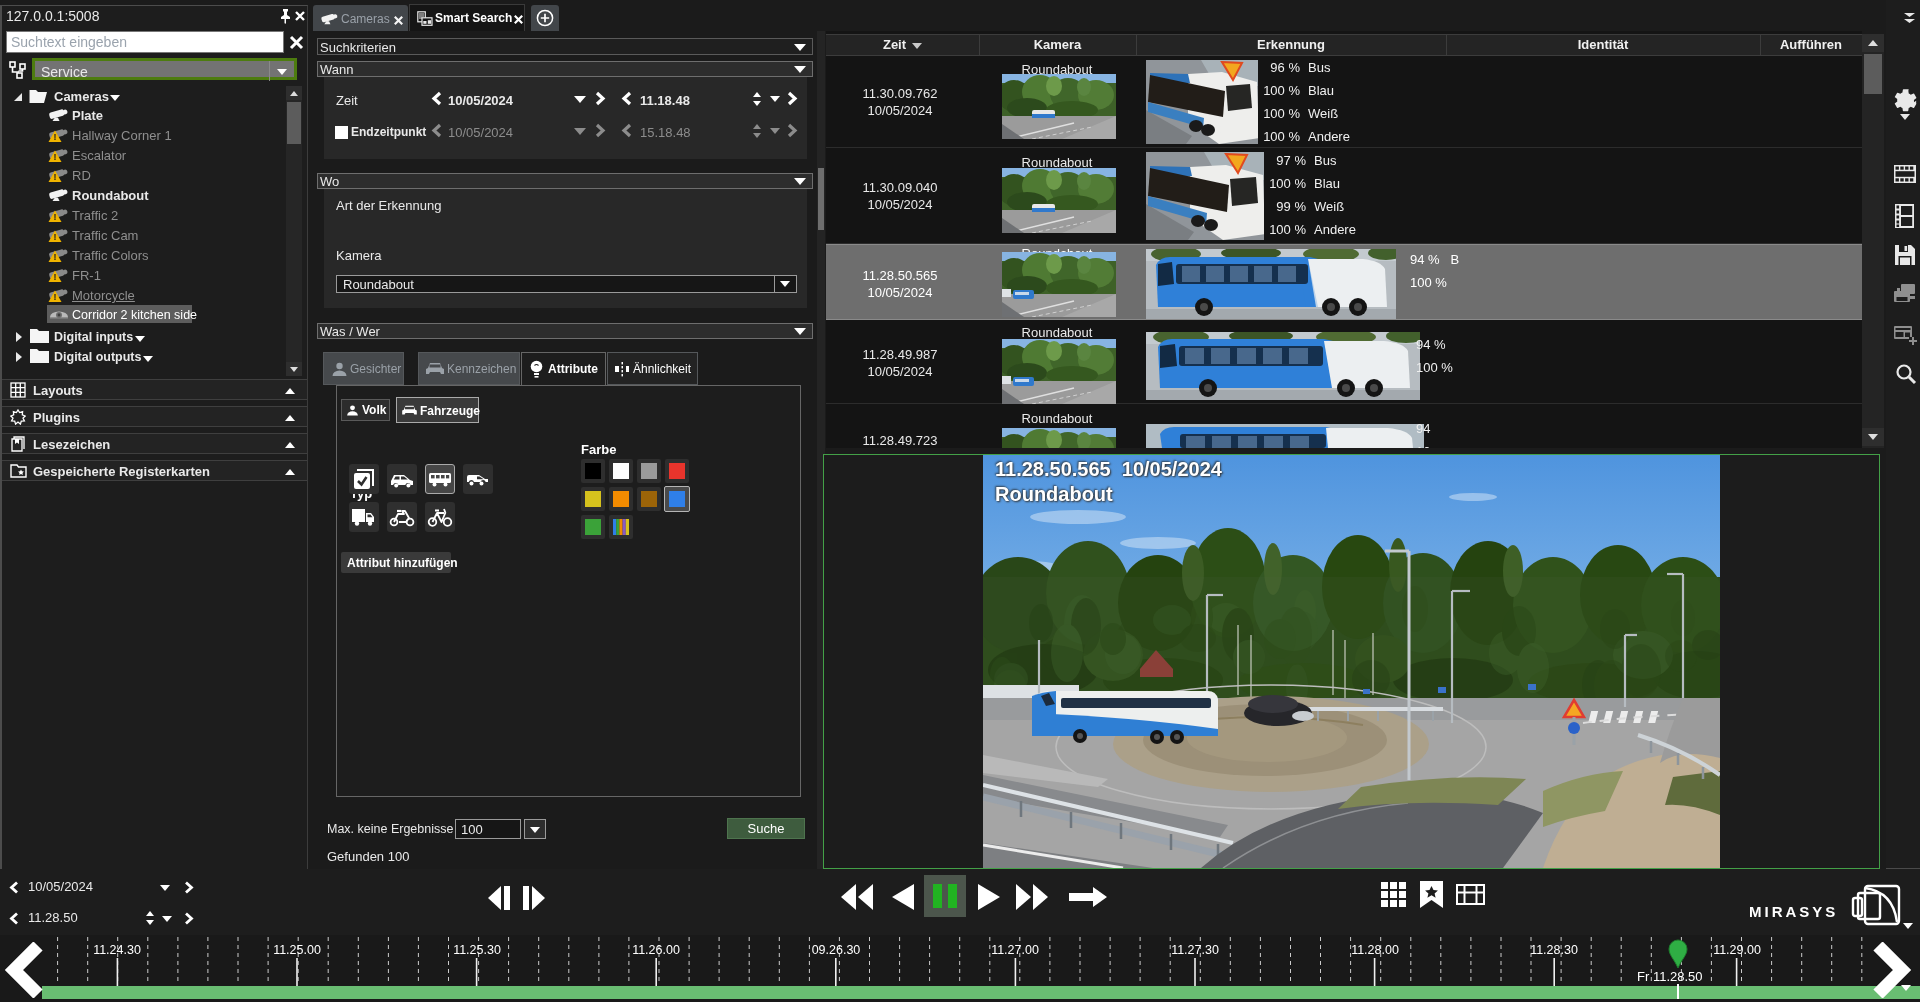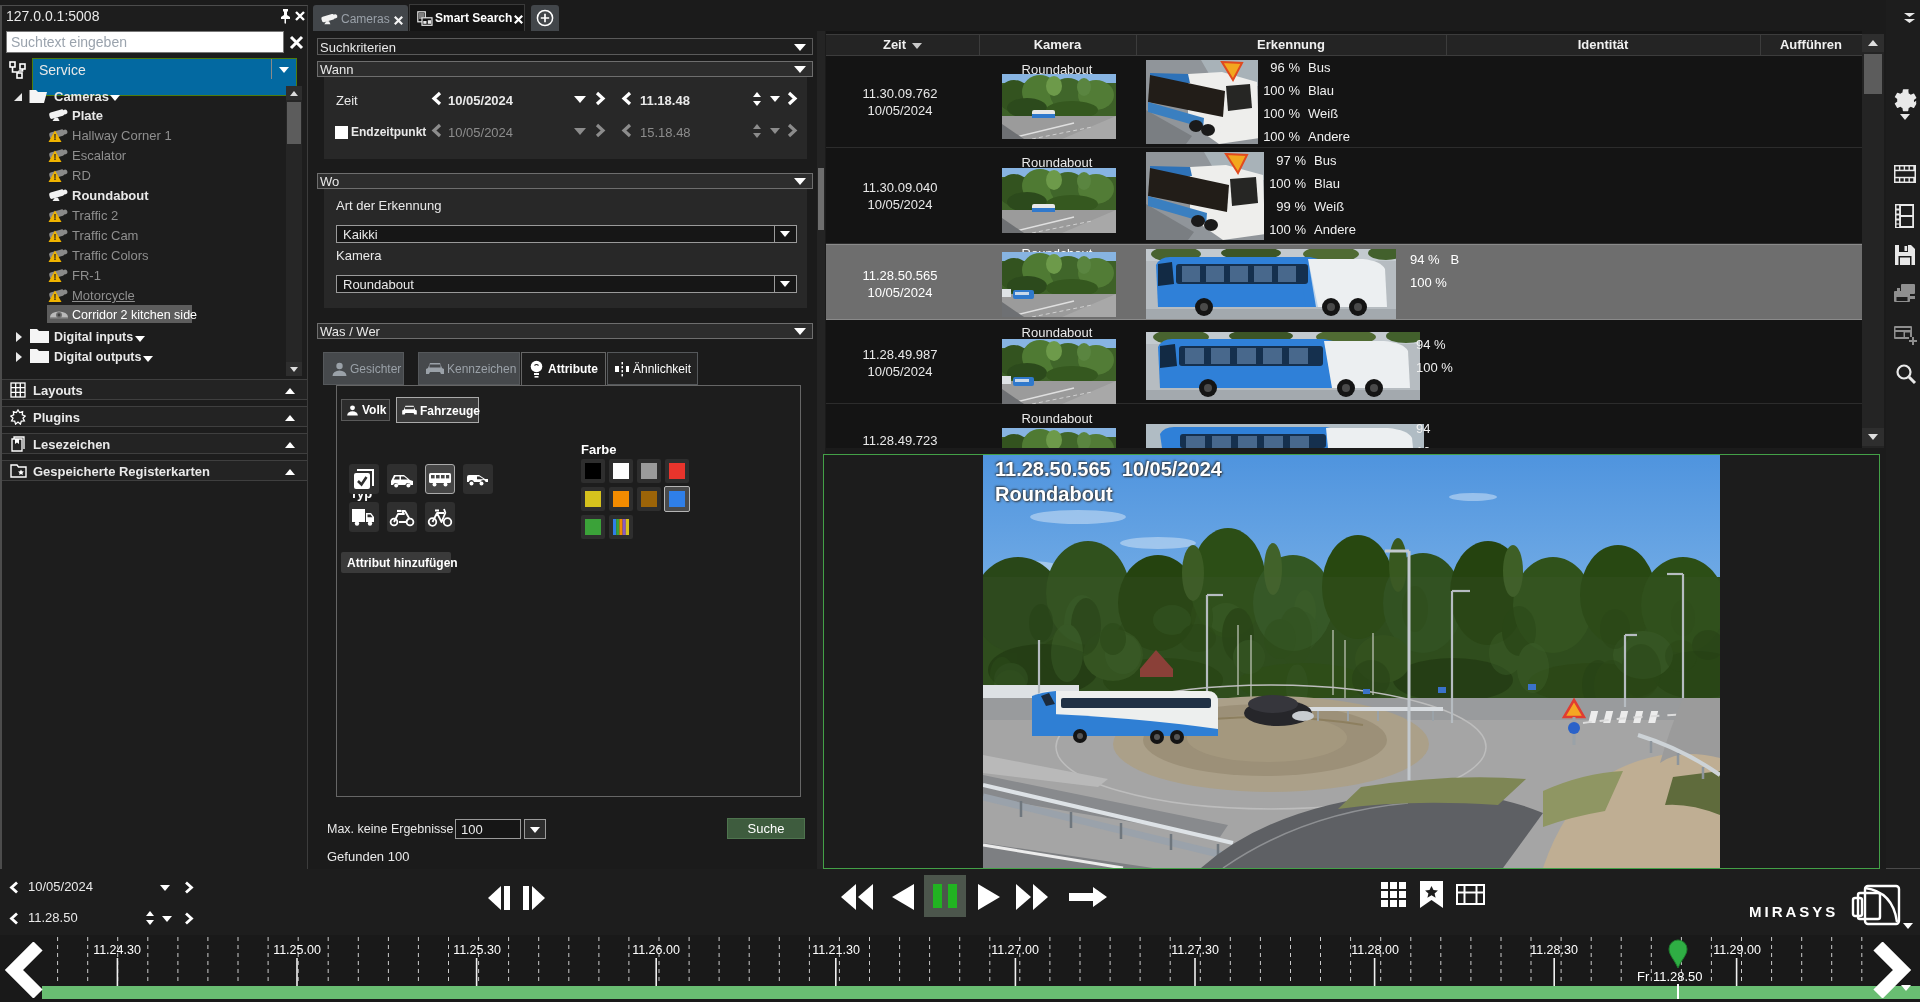--- a/index.html
+++ b/index.html
@@ -39,21 +39,21 @@
   <div class="ab" style="left:7px;top:55px;width:17px;height:18px;">
     <svg width="17" height="18" viewBox="0 0 17 18">
       <g fill="none" stroke="#fff" stroke-width="1.6">
         <rect x="1" y="1" width="5" height="5"></rect>
             <rect x="11" y="3" width="5" height="5"></rect>
             <rect x="8" y="12" width="5" height="5"></rect>
         <path d="M3.5 6v5h6.5M13.5 8v2h-4"></path>
       </g>
     </svg>
   </div>
-  <div class="ab" style="left:30px;top:52px;width:265px;height:38px;background:#0369a1;border:1px solid #4d7c0f;box-sizing:border-box;">
+  <div class="ab" style="left:30px;top:52px;width:265px;height:22px;background:#737373;border:3px solid #4d7c0f;box-sizing:border-box;">
     <div class="ab txt" style="left:6px;top:3px;font-size:14px;">Service</div>
     <div class="ab" style="right:24px;top:0;width:1px;height:20px;background:#8a8a8a;"></div>
     <div class="ab" style="right:7px;top:8px;width:0;height:0;border-left:5px solid transparent;border-right:5px solid transparent;border-top:6px solid #fff;"></div>
   </div>
 
   <div class="ab" id="tree" style="left:0;top:78px;width:300px;height:295px;">
 
     <div class="ab" style="left:12px;top:9px;">
           <svg width="9" height="9">
             <path d="M8 0v8H0z" fill="#e8e8e8"></path>
@@ -414,25 +414,20 @@
         </div>
   </div>
 
   <div class="ab" style="left:9px;top:142px;width:496px;height:16px;background:#2d2d2d;border:1px solid #6e6e6e;box-sizing:border-box;">
     <div class="ab txt" style="left:2px;top:0px;font-size:13px;">Wo</div>
     <div class="ab" style="right:6px;top:4px;width:0;height:0;border-left:6px solid transparent;border-right:6px solid transparent;border-top:7px solid #fff;"></div>
   </div>
 
   <div class="ab" style="left:16px;top:158px;width:483px;height:119px;background:#282828;">
     <div class="ab txt" style="left:12px;top:9px;font-size:13px;">Art der Erkennung</div>
-    <div class="ab" style="left:12px;top:36px;width:461px;height:18px;background:#161616;border:1px solid #9a9a9a;box-sizing:border-box;">
-      <div class="ab txt" style="left:6px;top:1px;font-size:13px;">Kaikki</div>
-      <div class="ab" style="right:21px;top:0;width:1px;height:16px;background:#9a9a9a;"></div>
-      <div class="ab" style="right:6px;top:5px;width:0;height:0;border-left:5px solid transparent;border-right:5px solid transparent;border-top:6px solid #fff;"></div>
-    </div>
     <div class="ab txt" style="left:12px;top:59px;font-size:13px;">Kamera</div>
     <div class="ab" style="left:12px;top:86px;width:461px;height:18px;background:#161616;border:1px solid #9a9a9a;box-sizing:border-box;">
       <div class="ab txt" style="left:6px;top:1px;font-size:13px;">Roundabout</div>
       <div class="ab" style="right:21px;top:0;width:1px;height:16px;background:#9a9a9a;"></div>
       <div class="ab" style="right:6px;top:5px;width:0;height:0;border-left:5px solid transparent;border-right:5px solid transparent;border-top:6px solid #fff;"></div>
     </div>
   </div>
 
   <div class="ab" style="left:9px;top:292px;width:496px;height:16px;background:#2d2d2d;border:1px solid #6e6e6e;box-sizing:border-box;">
     <div class="ab txt" style="left:2px;top:0px;font-size:13px;">Was / Wer</div>
@@ -1431,21 +1426,21 @@
           <path d="M1554.2 23V51"></path>
           <path d="M1736.6 23V51"></path>
     </g>
     <rect x="42" y="51" width="1878" height="13" fill="#69bd72"></rect>
     <path d="M4 10L36 10" fill="none"></path>
   </svg>
   <div class="ab" style="left:72px;top:8px;width:90px;text-align:center;font-size:12.5px;color:#fff;">11.24.30</div>
       <div class="ab" style="left:252px;top:8px;width:90px;text-align:center;font-size:12.5px;color:#fff;">11.25.00</div>
       <div class="ab" style="left:432px;top:8px;width:90px;text-align:center;font-size:12.5px;color:#fff;">11.25.30</div>
       <div class="ab" style="left:611px;top:8px;width:90px;text-align:center;font-size:12.5px;color:#fff;">11.26.00</div>
-      <div class="ab" style="left:791px;top:8px;width:90px;text-align:center;font-size:12.5px;color:#fff;">11.21.30</div>
+      <div class="ab" style="left:791px;top:8px;width:90px;text-align:center;font-size:12.5px;color:#fff;">09.26.30</div>
       <div class="ab" style="left:970px;top:8px;width:90px;text-align:center;font-size:12.5px;color:#fff;">11.27.00</div>
       <div class="ab" style="left:1150px;top:8px;width:90px;text-align:center;font-size:12.5px;color:#fff;">11.27.30</div>
       <div class="ab" style="left:1330px;top:8px;width:90px;text-align:center;font-size:12.5px;color:#fff;">11.28.00</div>
       <div class="ab" style="left:1509px;top:8px;width:90px;text-align:center;font-size:12.5px;color:#fff;">11.28.30</div>
       <div class="ab" style="left:1692px;top:8px;width:90px;text-align:center;font-size:12.5px;color:#fff;">11.29.00</div>
 
   <div class="ab" style="left:4px;top:7px;">
         <svg width="40" height="56">
           <path d="M34 4L10 28l24 24" stroke="#fff" stroke-width="13" fill="none"></path>
         </svg>

